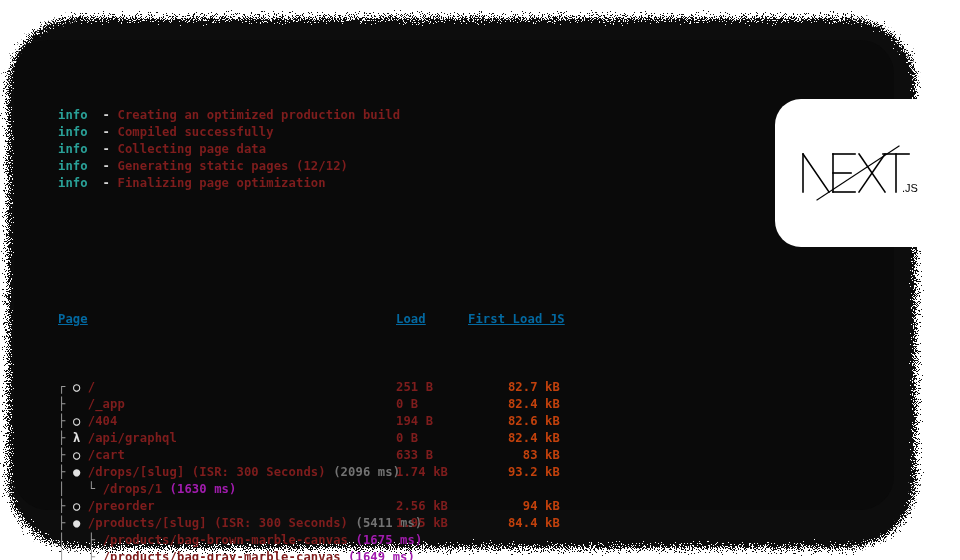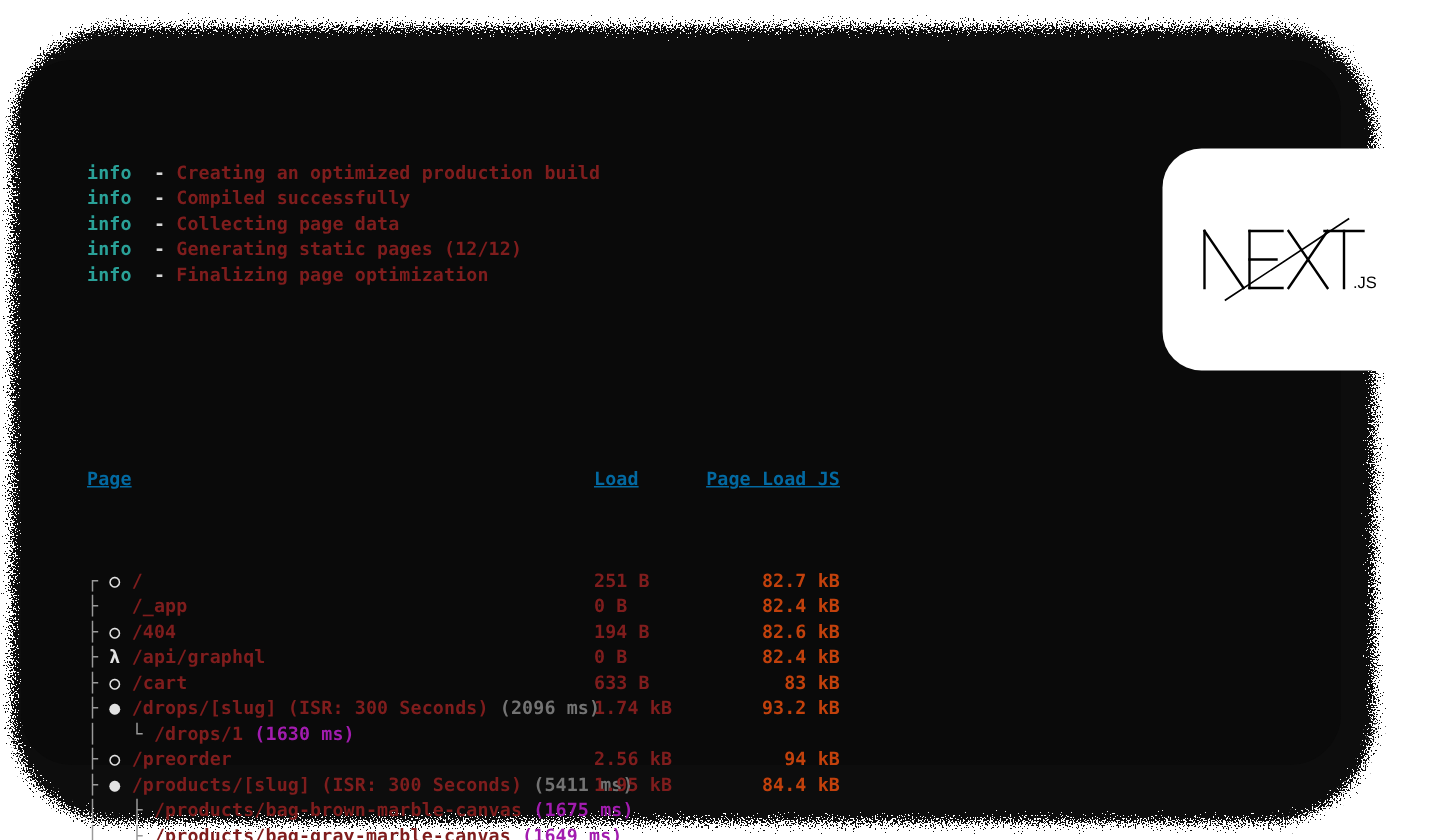--- a/index.html
+++ b/index.html
@@ -81,21 +81,21 @@
 
 <div id="console">
 
   <div id="info-block"><div class="line row"><span class="info">info</span><span class="dash">  - </span><span class="muted">Creating an optimized production build</span></div><div class="line row"><span class="info">info</span><span class="dash">  - </span><span class="muted">Compiled successfully</span></div><div class="line row"><span class="info">info</span><span class="dash">  - </span><span class="muted">Collecting page data</span></div><div class="line row"><span class="info">info</span><span class="dash">  - </span><span class="muted">Generating static pages (12/12)</span></div><div class="line row"><span class="info">info</span><span class="dash">  - </span><span class="muted">Finalizing page optimization</span></div></div>
 
   <div class="spacer"></div>
 
   <div class="line row">
     <span class="col-page"><span class="hdr">Page</span></span>
     <span class="col-size"><span class="hdr">Load</span></span>
-    <span class="col-fl"><span class="hdr">Page Load JS</span></span>
+    <span class="col-fl"><span class="hdr">First Load JS</span></span>
   </div>
 
   <div id="rows-block"><div class="line row"><span class="col-page"><span class="tree">┌ </span><span class="marker">○ </span><span class="muted">/</span></span><span class="col-size muted">251 B</span><span class="col-fl green">82.7 kB</span></div><div class="line row"><span class="col-page"><span class="tree">├ </span><span class="marker">  </span><span class="muted">/_app</span></span><span class="col-size muted">0 B</span><span class="col-fl green">82.4 kB</span></div><div class="line row"><span class="col-page"><span class="tree">├ </span><span class="marker">○ </span><span class="muted">/404</span></span><span class="col-size muted">194 B</span><span class="col-fl green">82.6 kB</span></div><div class="line row"><span class="col-page"><span class="tree">├ </span><span class="marker">λ </span><span class="muted">/api/graphql</span></span><span class="col-size muted">0 B</span><span class="col-fl green">82.4 kB</span></div><div class="line row"><span class="col-page"><span class="tree">├ </span><span class="marker">○ </span><span class="muted">/cart</span></span><span class="col-size muted">633 B</span><span class="col-fl green">83 kB</span></div><div class="line row"><span class="col-page"><span class="tree">├ </span><span class="marker">● </span><span class="muted">/drops/[slug] (ISR: 300 Seconds) </span><span class="red">(2096 ms)</span></span><span class="col-size muted">1.74 kB</span><span class="col-fl green">93.2 kB</span></div><div class="line row"><span class="col-page"><span class="tree">│   └ </span><span class="muted">/drops/1 </span><span class="yellow">(1630 ms)</span></span><span class="col-size muted"></span><span class="col-fl green"></span></div><div class="line row"><span class="col-page"><span class="tree">├ </span><span class="marker">○ </span><span class="muted">/preorder</span></span><span class="col-size muted">2.56 kB</span><span class="col-fl green">94 kB</span></div><div class="line row"><span class="col-page"><span class="tree">├ </span><span class="marker">● </span><span class="muted">/products/[slug] (ISR: 300 Seconds) </span><span class="red">(5411 ms)</span></span><span class="col-size muted">1.95 kB</span><span class="col-fl green">84.4 kB</span></div><div class="line row"><span class="col-page"><span class="tree">│   ├ </span><span class="muted">/products/bag-brown-marble-canvas </span><span class="yellow">(1675 ms)</span></span><span class="col-size muted"></span><span class="col-fl green"></span></div><div class="line row"><span class="col-page"><span class="tree">│   ├ </span><span class="muted">/products/bag-gray-marble-canvas </span><span class="yellow">(1649 ms)</span></span><span class="col-size muted"></span><span class="col-fl green"></span></div></div>
 
   
 
   
   
 
   

